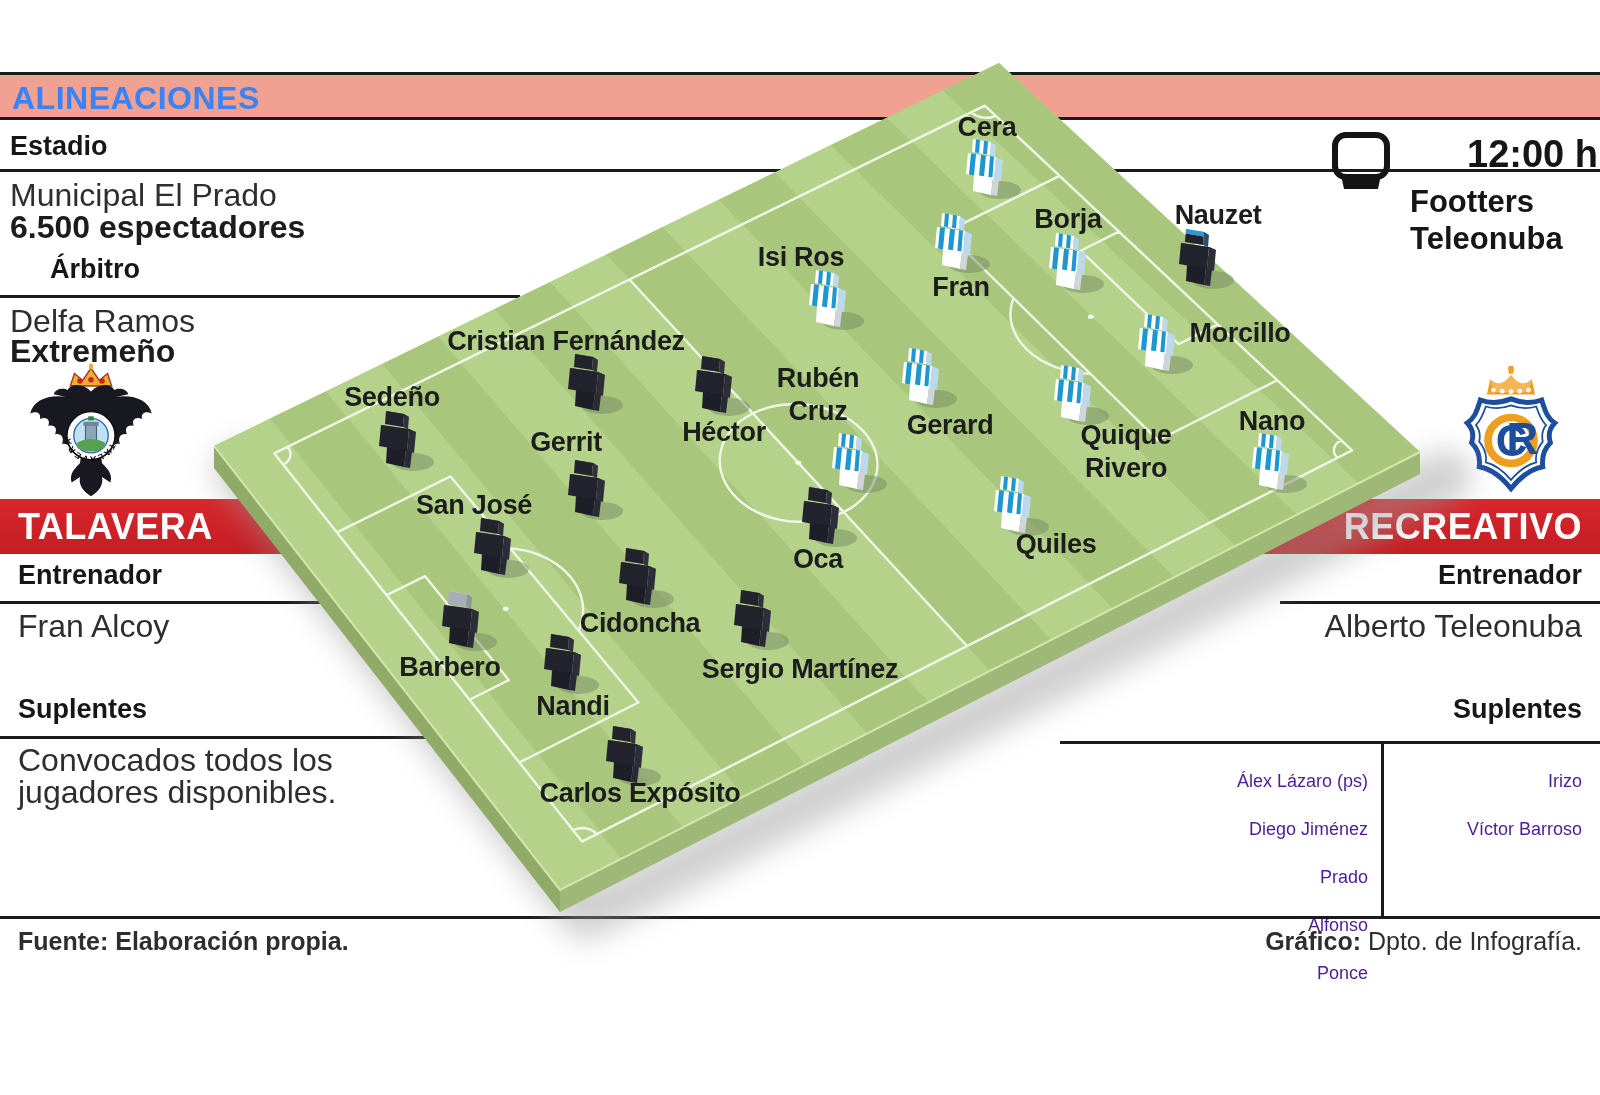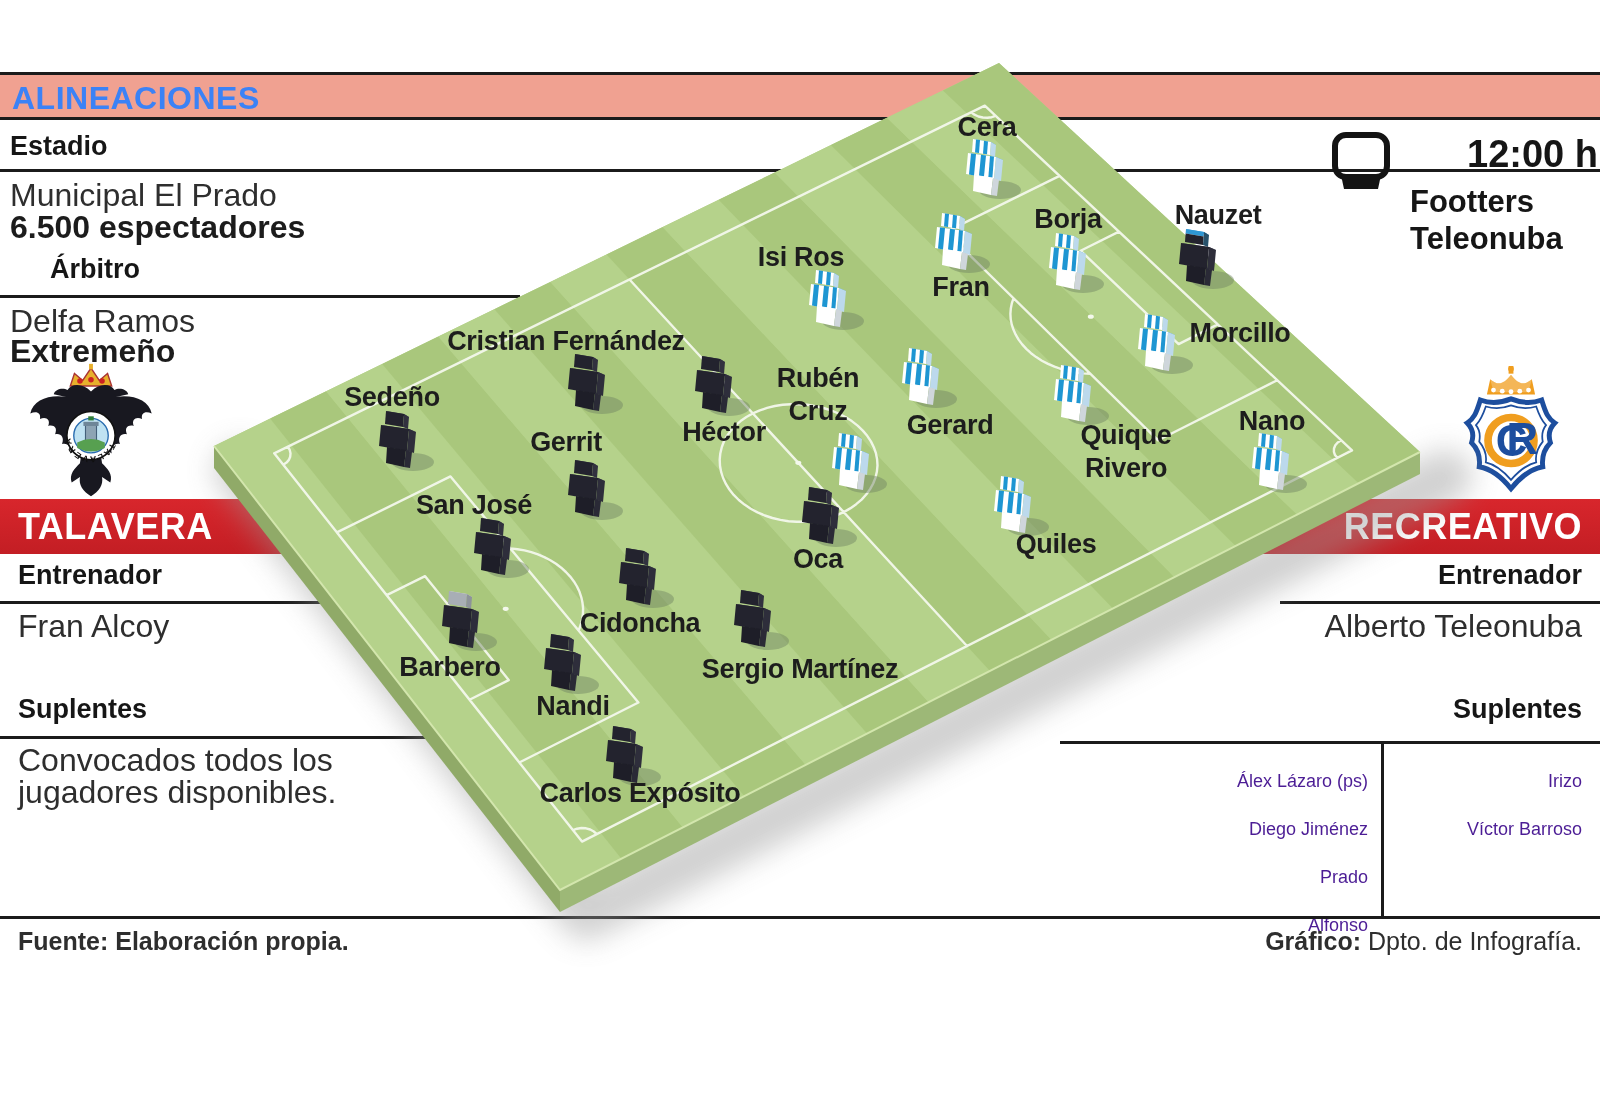--- a/index.html
+++ b/index.html
@@ -112,20 +112,21 @@
   <div class="rule" style="left:1280px;top:601px;width:320px;"></div>
   <div class="abs body right" style="right:18px;top:608px;">Alberto Teleonuba</div>
 
   <div class="abs h1 right" style="right:18px;top:694px;">Suplentes</div>
   <div class="rule" style="left:1060px;top:741px;width:540px;"></div>
   <div class="abs right" style="left:1030px;top:749px;width:338px;" id="subs-col1">
       <div class="subitem">Álex Lázaro (ps)</div>
       <div class="subitem">Diego Jiménez</div>
       <div class="subitem">Prado</div>
       <div class="subitem">Alfonso</div>
+      <div class="subitem">Ponce</div>
     </div>
   <div class="vrule" style="left:1381px;top:743px;height:175px;"></div>
   <div class="abs right" style="left:1400px;top:749px;width:182px;" id="subs-col2">
       <div class="subitem">Irizo</div>
       <div class="subitem">Víctor Barroso</div>
     </div>
 
   <div class="rule" style="left:0;top:916px;width:1600px;"></div>
   <div class="abs footer" style="left:18px;top:927px;font-weight:bold;"><b>Fuente:</b><span> Elaboración propia.</span></div>
   <div class="abs footer right" style="right:18px;top:927px;"><b>Gráfico:</b><span> Dpto. de Infografía.</span></div>

